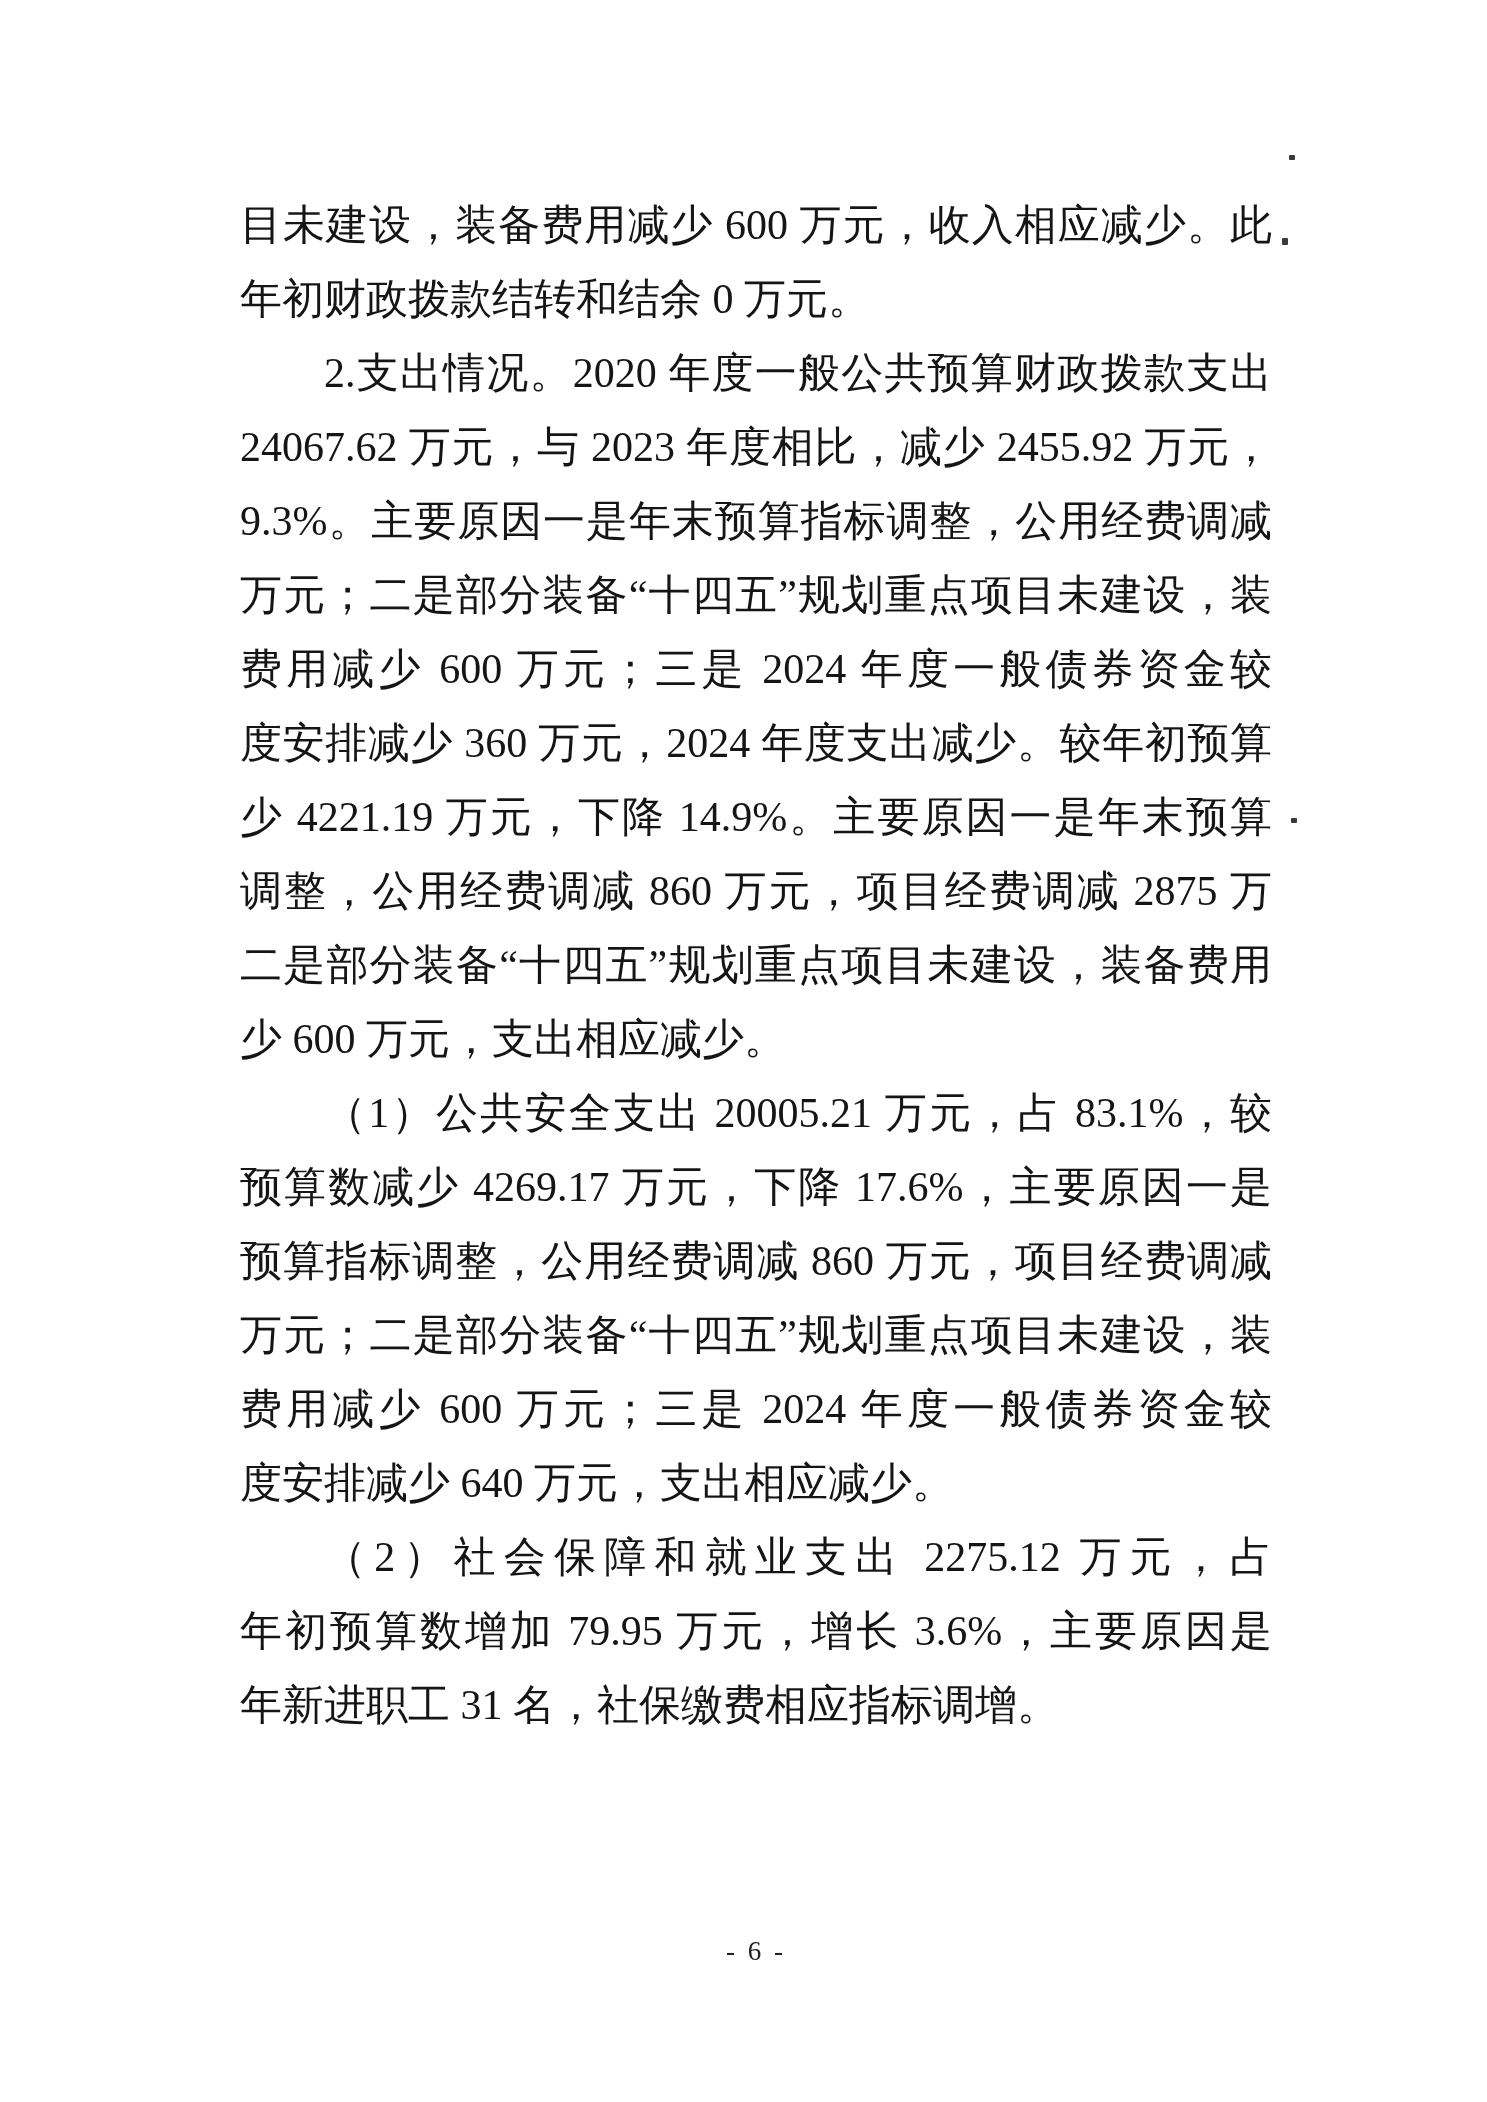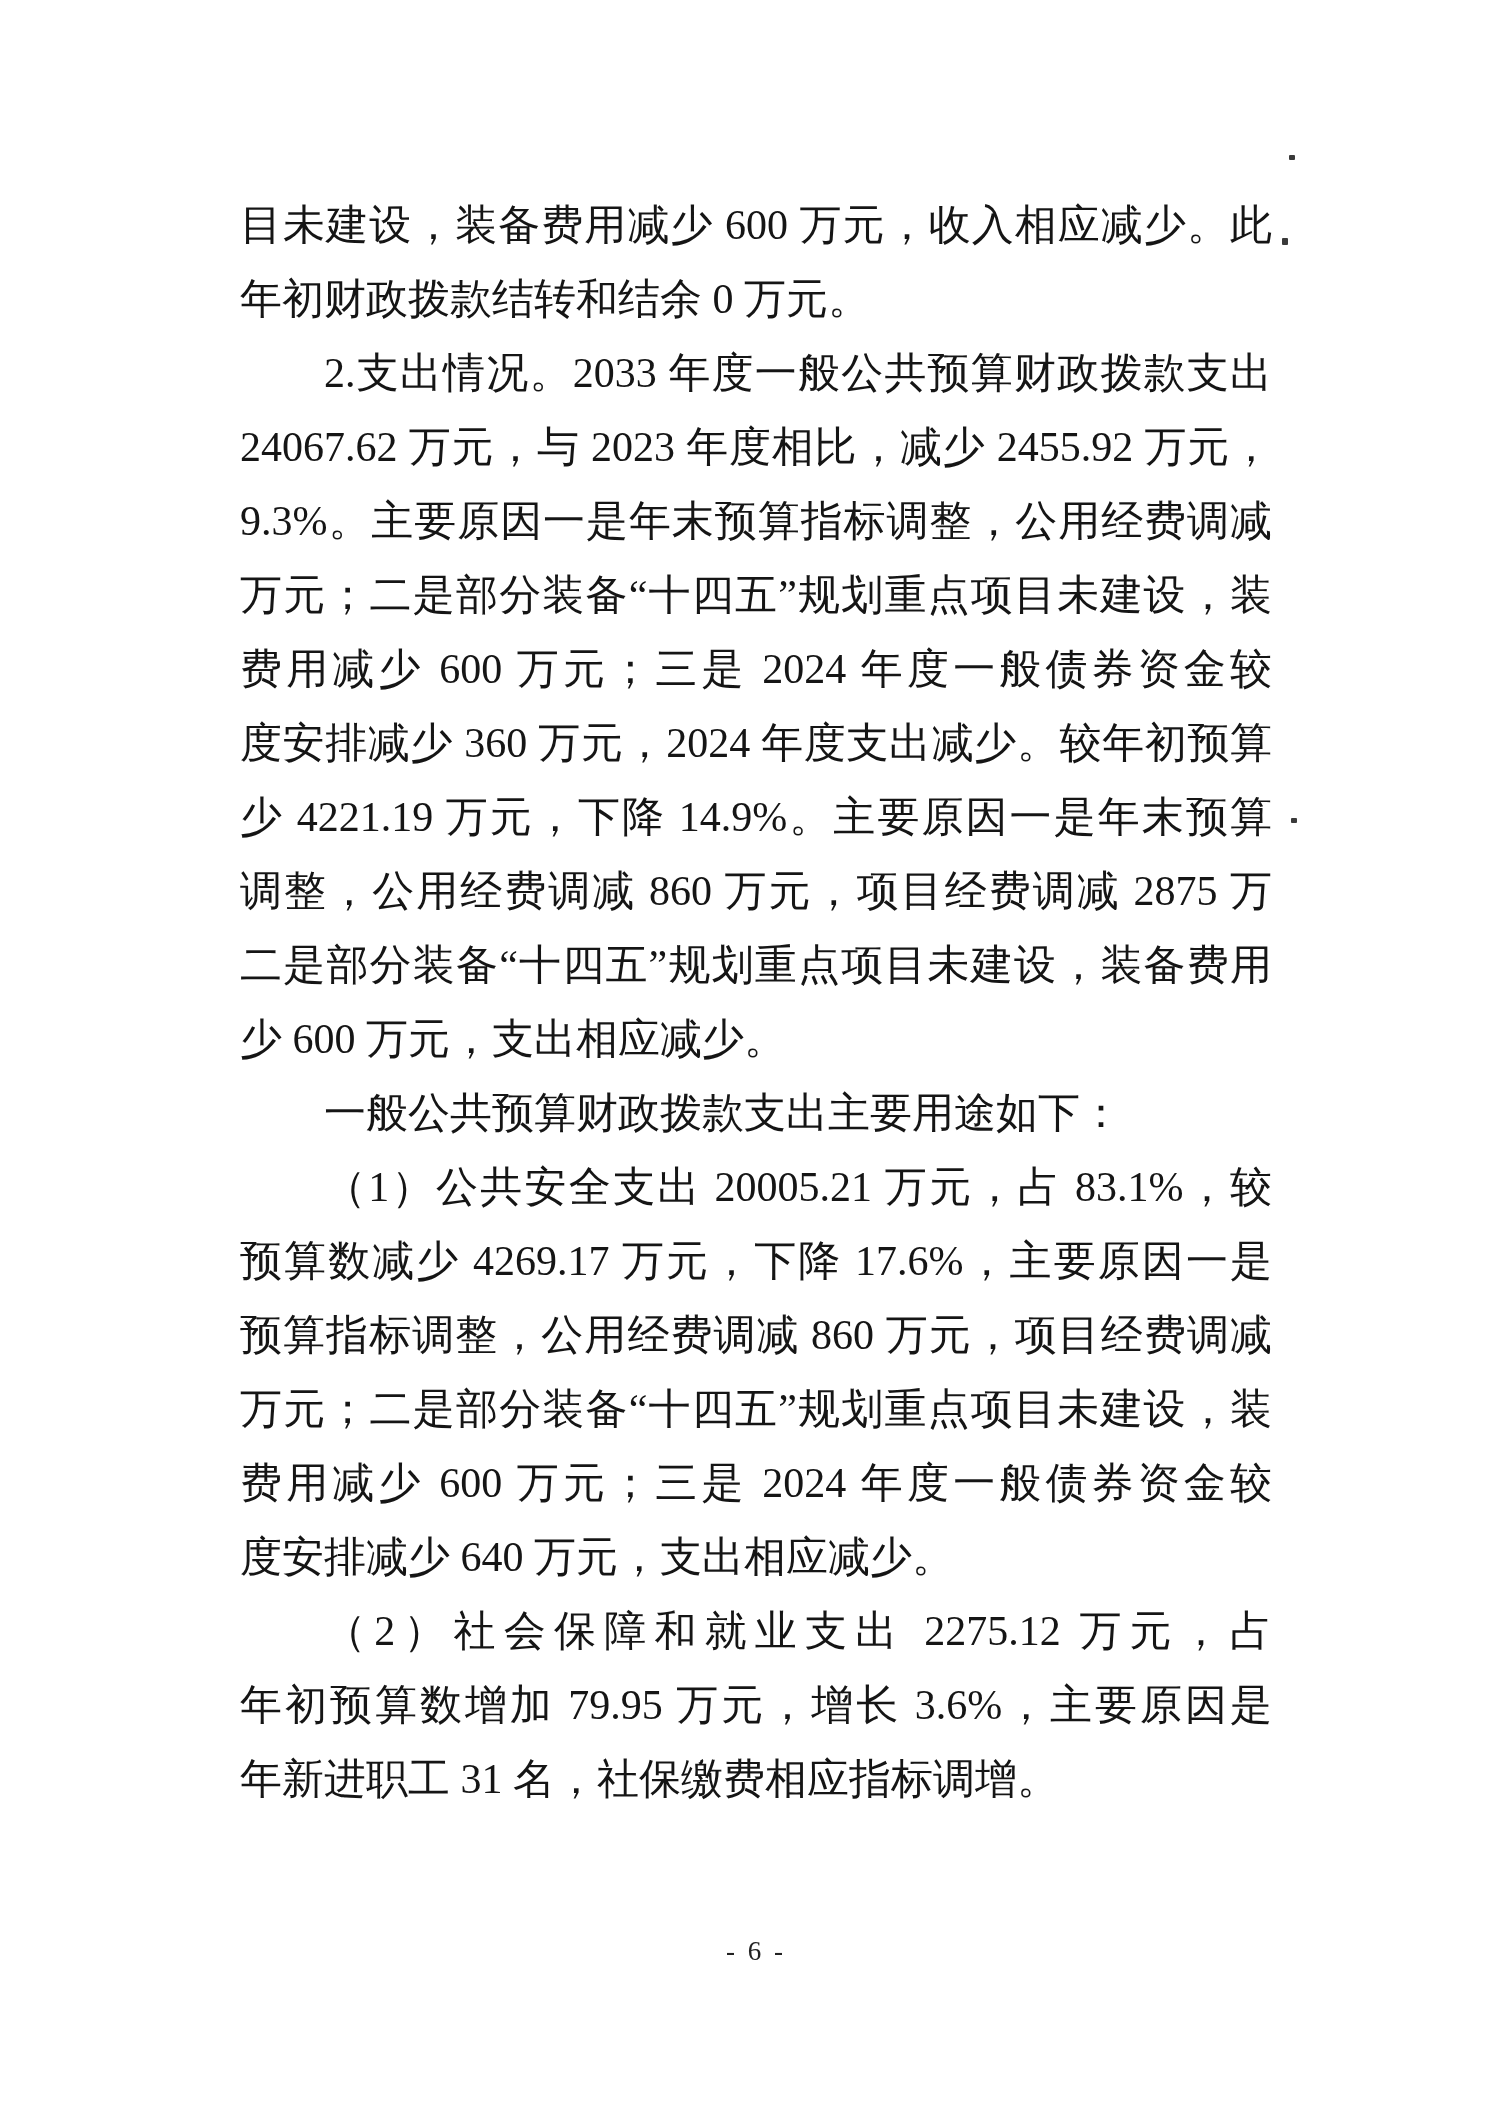--- a/index.html
+++ b/index.html
@@ -63,31 +63,30 @@
   .speck.s3 { left: 1291px; top: 818px; width: 6px; height: 5px; }
 </style>
 </head>
 <body>
 
 <div class="page">
 
   <div class="text-block">
     <div class="line">目未建设，装备费用减少 600 万元，收入相应减少。此外，</div>
     <div class="line end">年初财政拨款结转和结余 0 万元。</div>
-    <div class="line indent"><span class="b">2.支出情况</span><span>。2033 年度一般公共预算财政拨款支出</span></div>
+    <div class="line indent"><span class="b">2.支出情况</span><span>。2020 年度一般公共预算财政拨款支出</span></div>
     <div class="line">24067.62 万元，与 2023 年度相比，减少 2455.92 万元，下降</div>
     <div class="line">9.3%。主要原因一是年末预算指标调整，公用经费调减 860</div>
     <div class="line">万元；二是部分装备“十四五”规划重点项目未建设，装备</div>
     <div class="line">费用减少 600 万元；三是 2024 年度一般债券资金较 2023 年</div>
     <div class="line">度安排减少 360 万元，2024 年度支出减少。较年初预算数减</div>
     <div class="line">少 4221.19 万元，下降 14.9%。主要原因一是年末预算指标</div>
     <div class="line">调整，公用经费调减 860 万元，项目经费调减 2875 万元；</div>
     <div class="line">二是部分装备“十四五”规划重点项目未建设，装备费用减</div>
     <div class="line end">少 600 万元，支出相应减少。</div>
-    <div class="line indent end">一般公共预算财政拨款支出主要用途如下：</div>
     <div class="line indent">（1）公共安全支出 20005.21 万元，占 83.1%，较年初</div>
     <div class="line">预算数减少 4269.17 万元，下降 17.6%，主要原因一是年末</div>
     <div class="line">预算指标调整，公用经费调减 860 万元，项目经费调减 2875</div>
     <div class="line">万元；二是部分装备“十四五”规划重点项目未建设，装备</div>
     <div class="line">费用减少 600 万元；三是 2024 年度一般债券资金较 2023 年</div>
     <div class="line end">度安排减少 640 万元，支出相应减少。</div>
     <div class="line indent">（2）社会保障和就业支出 2275.12 万元，占 9.5%，较</div>
     <div class="line">年初预算数增加 79.95 万元，增长 3.6%，主要原因是 2024</div>
     <div class="line end">年新进职工 31 名，社保缴费相应指标调增。</div>
   </div>

